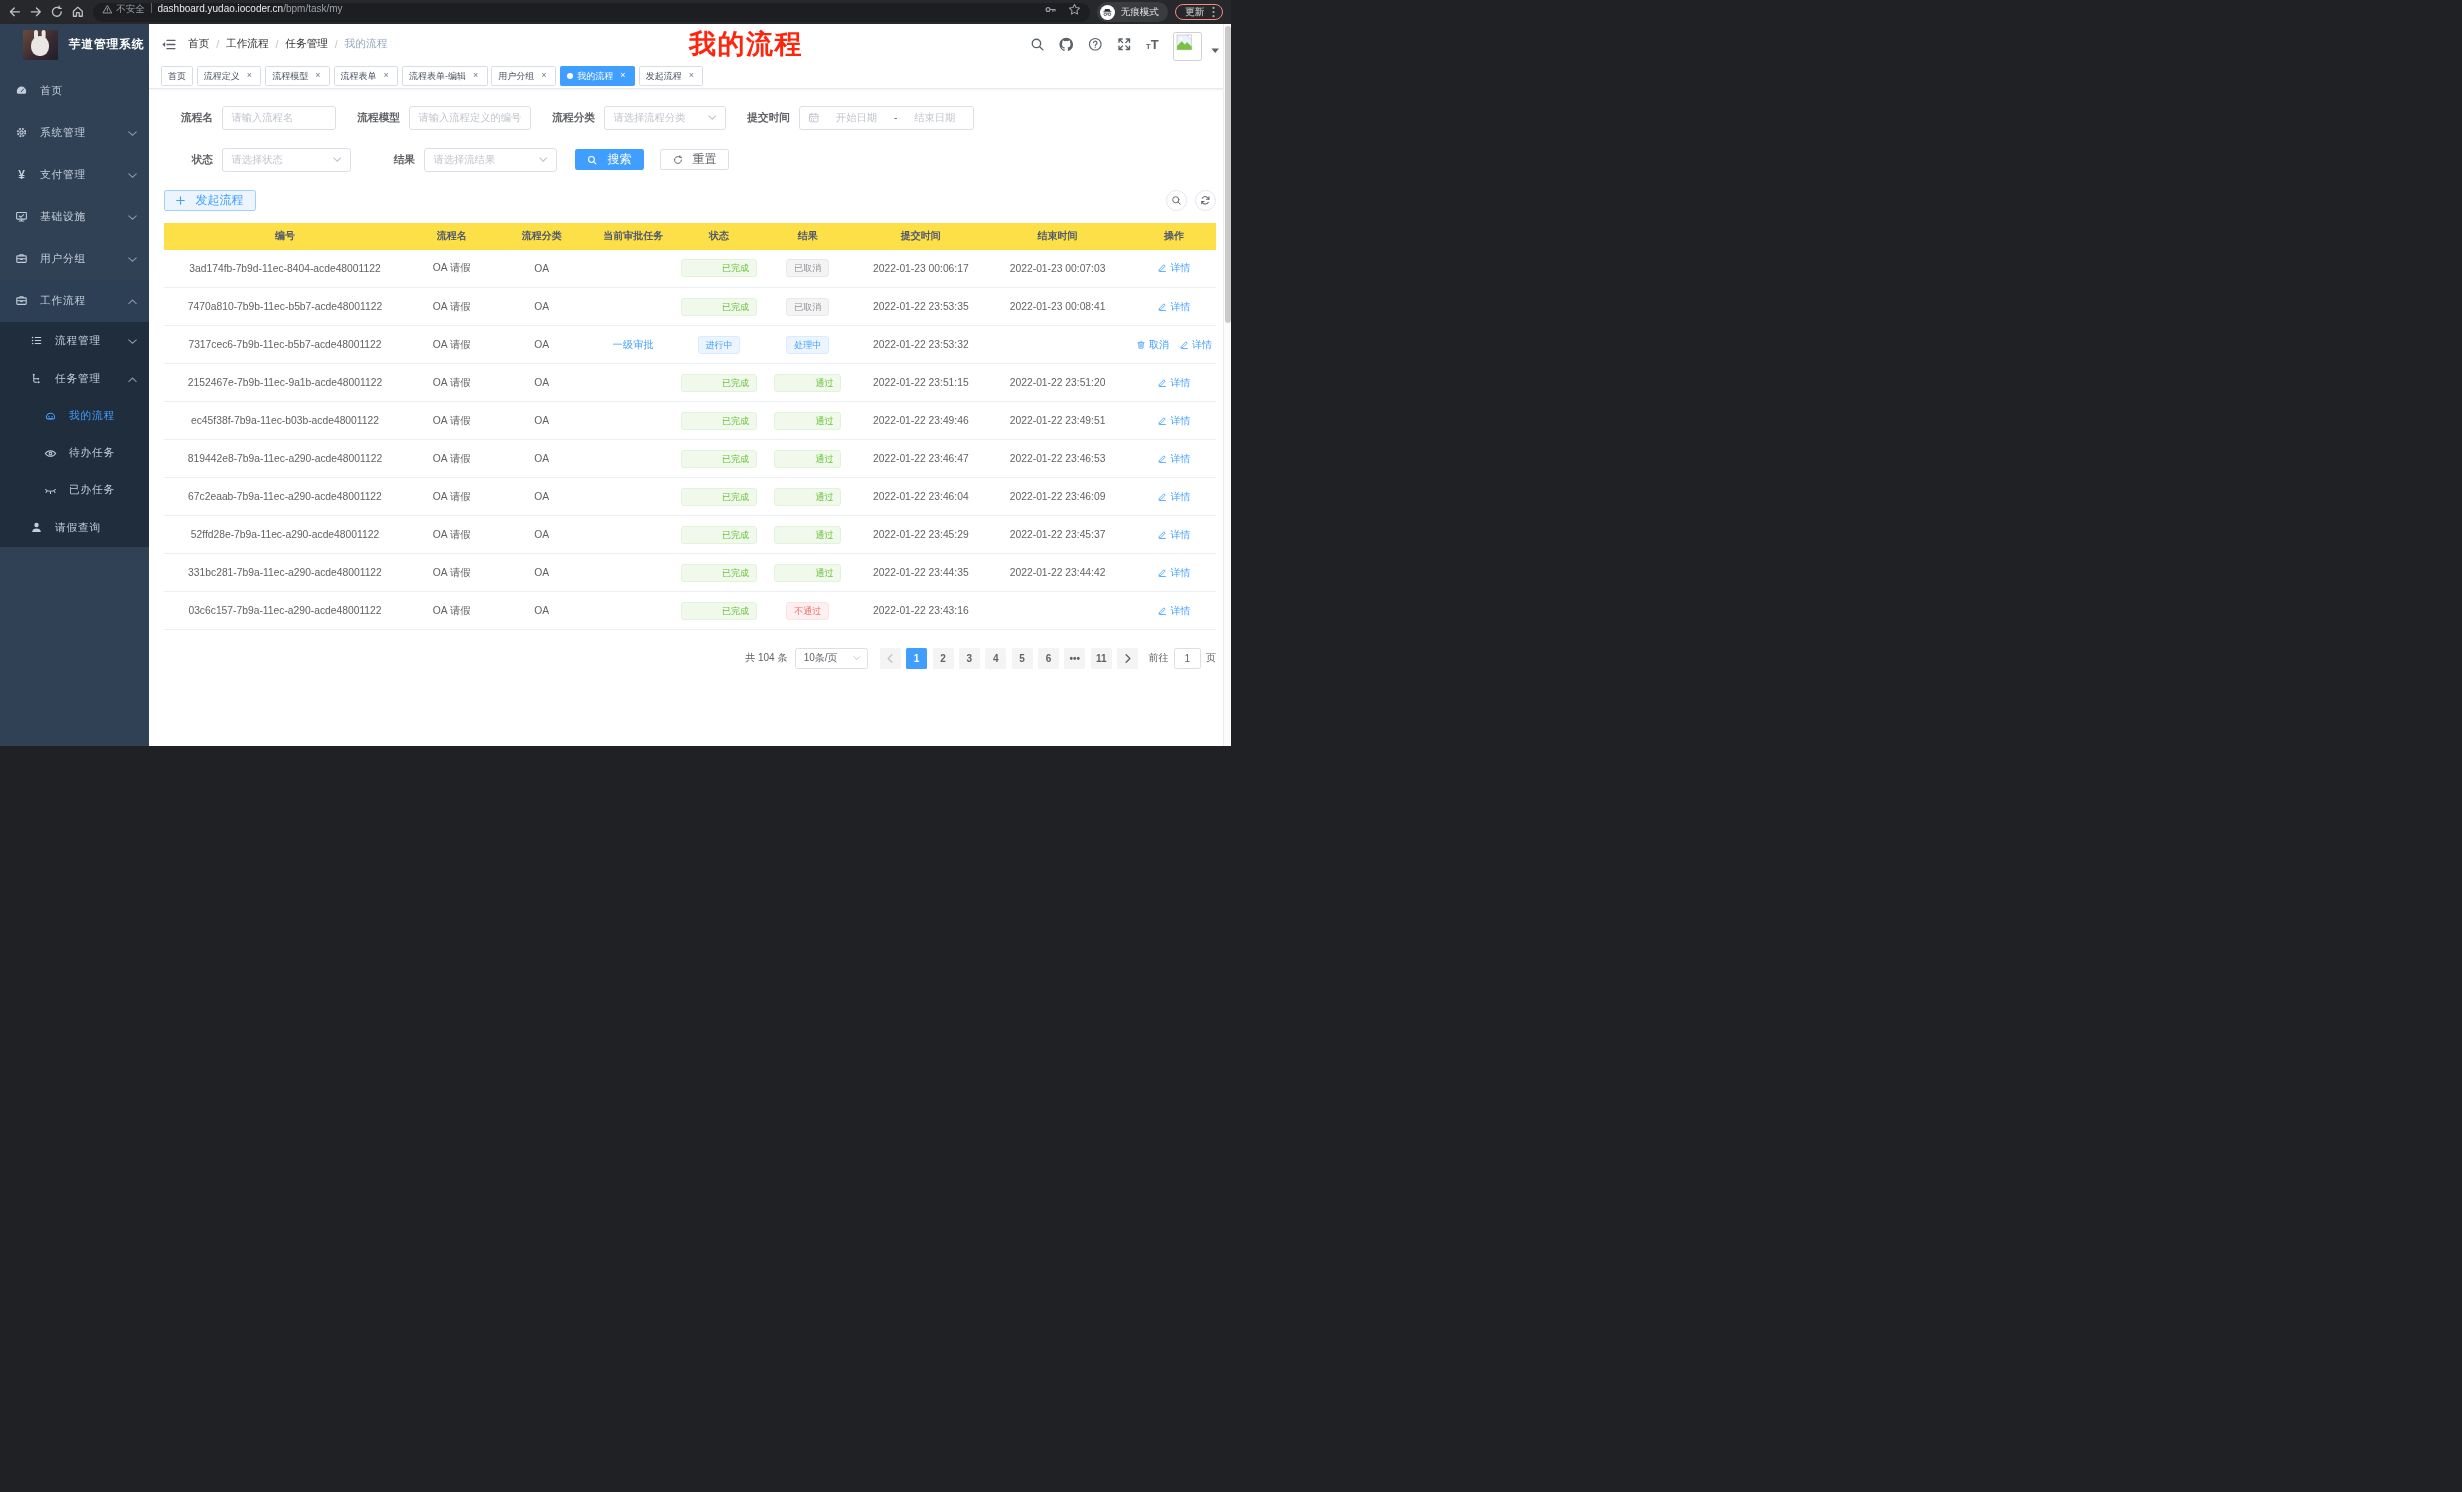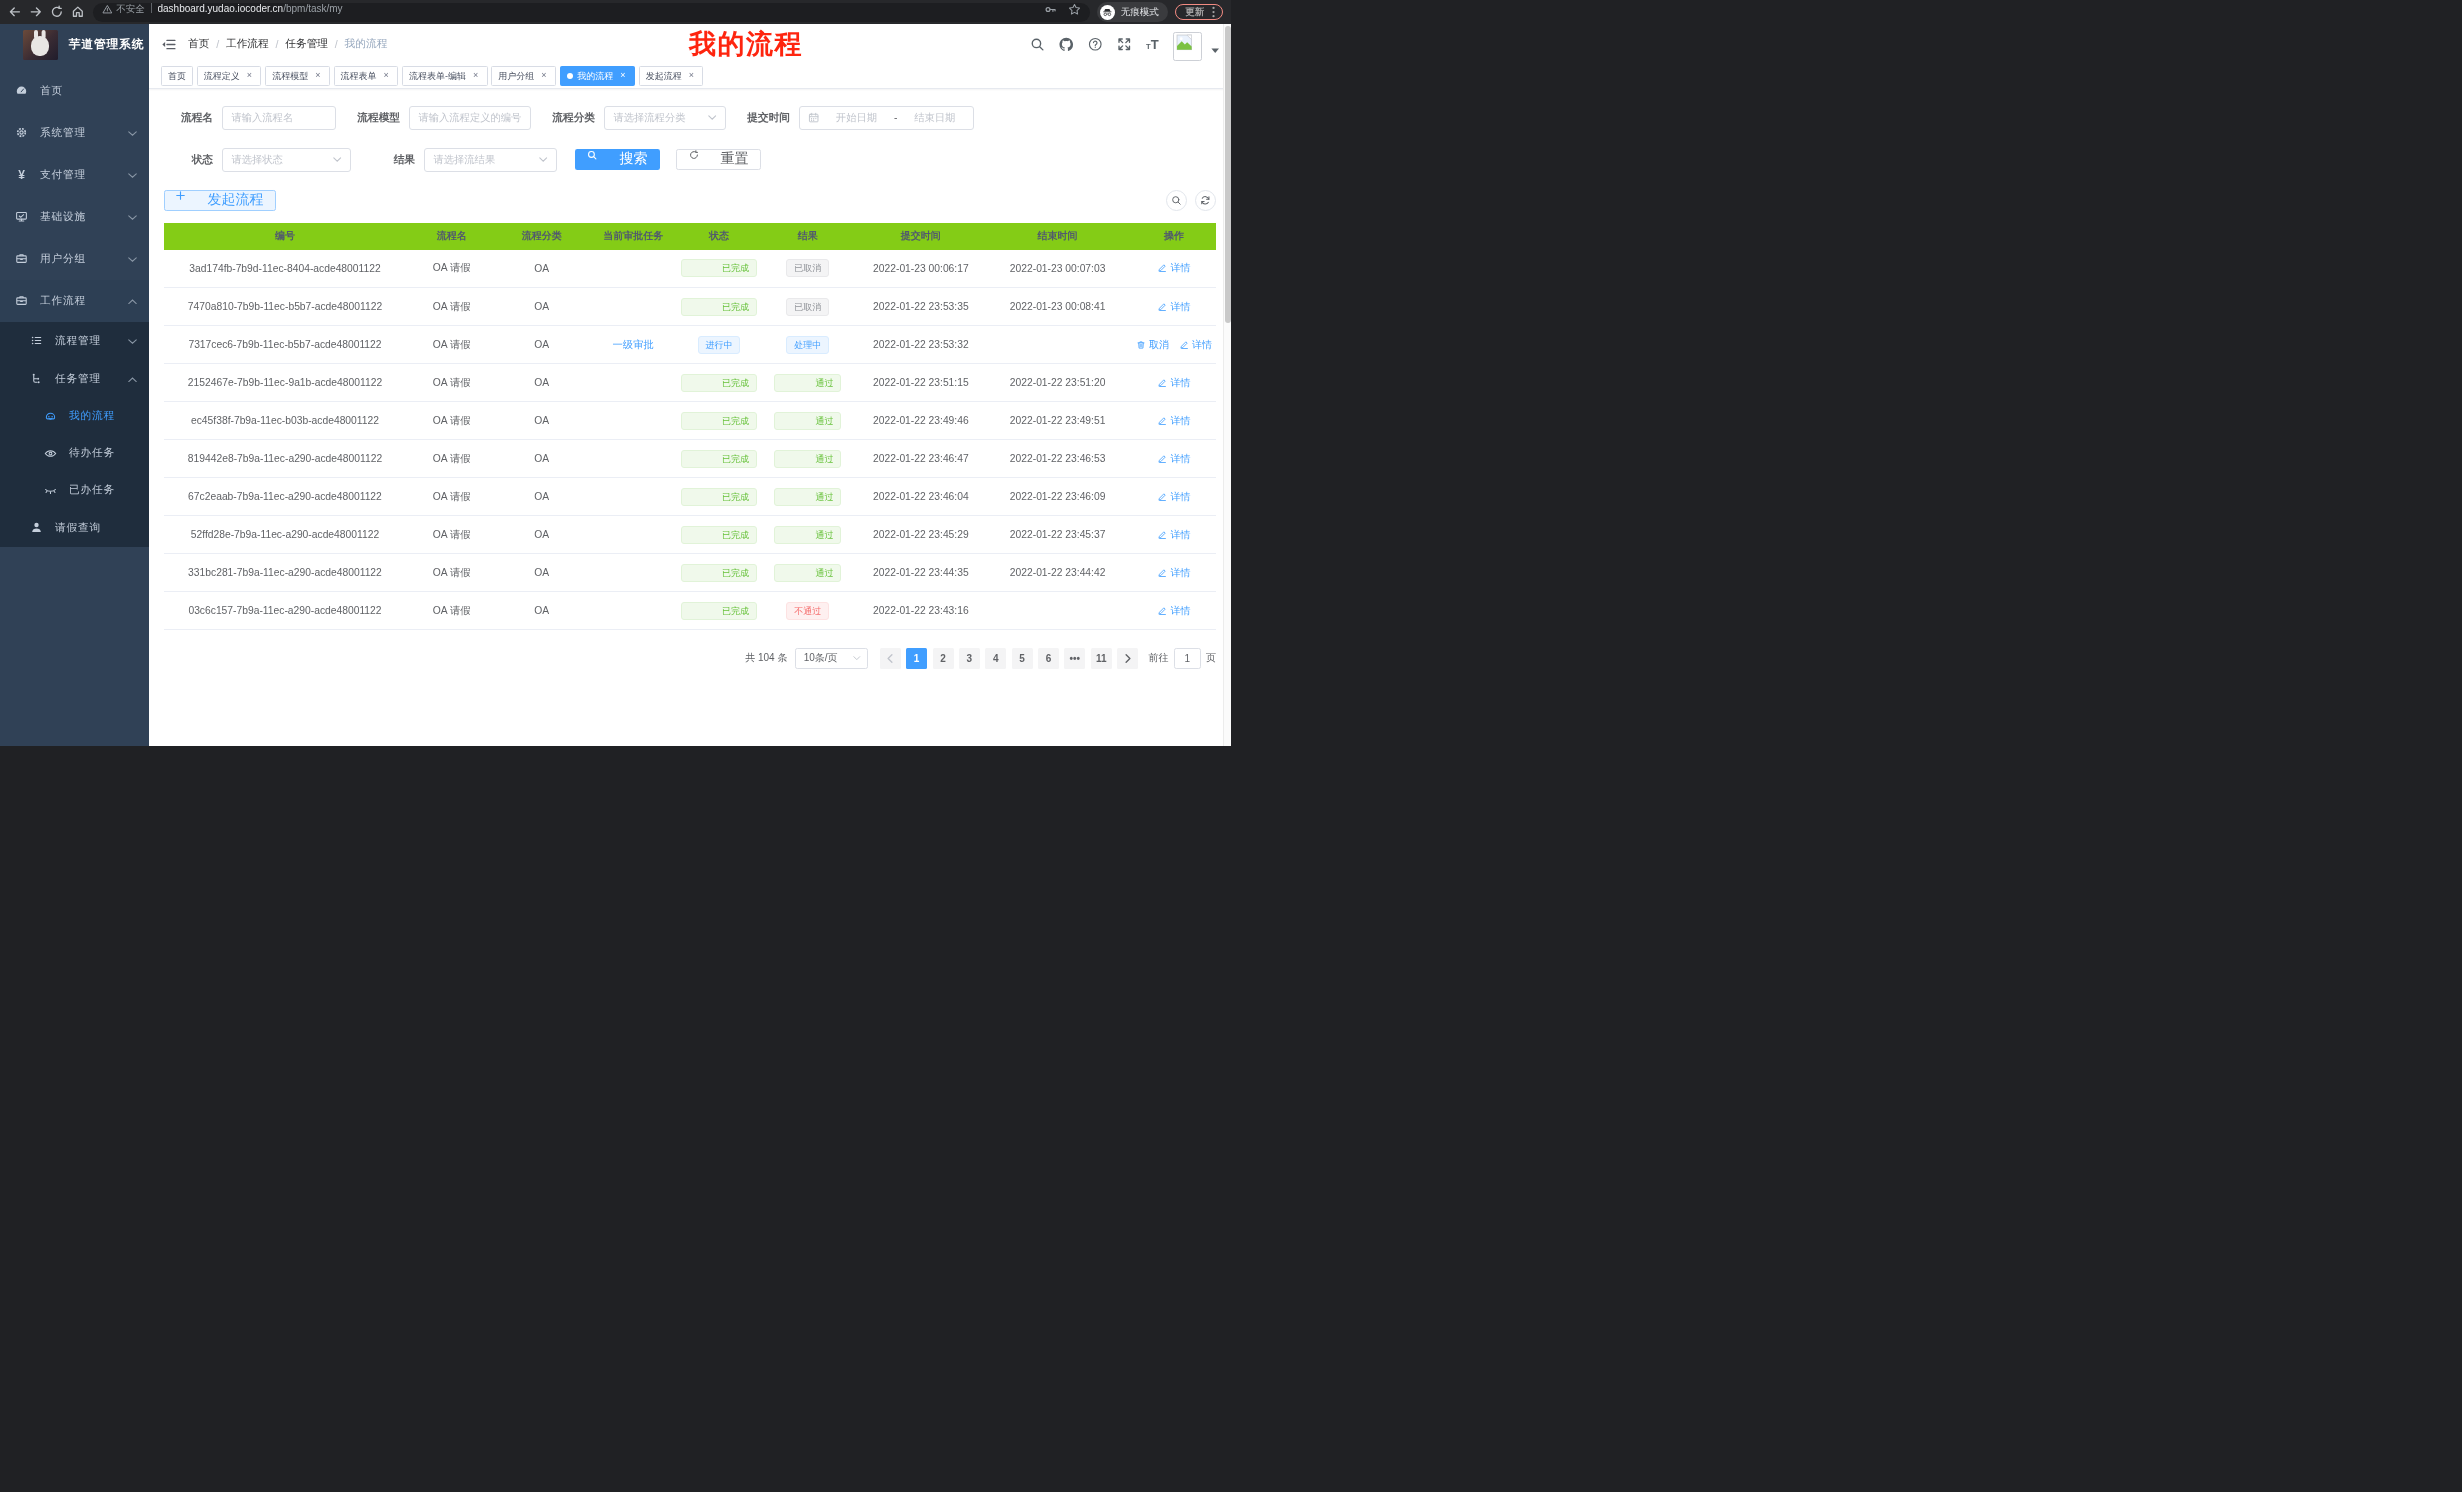--- a/index.html
+++ b/index.html
@@ -77,31 +77,31 @@
   .w64 { width:49px; } .w60 { width:46px; }
   .f-gap { width:18px; flex:0 0 auto; }
   .input, .select, .daterange { height:24px; border:0.8px solid #dcdfe6; border-radius:3px; background:#fff; display:flex; align-items:center; padding:0 8.4px; font-size:10.3px; cursor:text; }
   .select { cursor:pointer; }
   .placeholder { color:#c0c4cc; flex:1; white-space:nowrap; overflow:hidden; }
   .select .sel-chev { color:#c0c4cc; margin-left:4.6px; }
   .daterange { padding:0 7.6px; gap:6.8px; }
   .daterange .cal { color:#c0c4cc; flex:0 0 auto; }
   .daterange .ph { color:#c0c4cc; white-space:nowrap; }
   .daterange .dr-sep { color:#606266; }
-  .btn { height:21px; border-radius:2.3px; font-size:14px; display:inline-flex; gap:22px; padding:0 11.4px; cursor:pointer; border:0.8px solid transparent; white-space:nowrap; }
+  .btn { height:21px; border-radius:2.3px; font-size:12px; display:inline-flex; align-items:center; gap:10px; padding:0 11.4px; cursor:pointer; border:0.8px solid transparent; white-space:nowrap; }
   .btn-primary { background:#409eff; color:#fff; }
   .btn-plain { background:#fff; border-color:#dcdfe6; color:#606266;margin-left:8px; }
   .btn-create { background:#ecf5ff; border:0.8px solid #a0cfff; color:#409eff; height:21px; }
   .toolbar { display:flex; align-items:center; margin-top:0; }
   .toolbar-right { margin-left:auto; display:flex; gap:8.4px; }
   .circ-btn { width:21px; height:21px; border-radius:50%; border:0.8px solid #e2e6ec; background:#fff; color:#5f6368; display:flex; align-items:center; justify-content:center; cursor:pointer; }
 
   
   table { width:100%; border-collapse:collapse; margin-top:12px; table-layout:fixed; }
-  th { height:27px; background:#84cc16; color:#515a6e; font-size:10px; font-weight:600; text-align:center; white-space:nowrap; overflow:hidden; }
+  th { height:27px; background:#fde047; color:#515a6e; font-size:10px; font-weight:600; text-align:center; white-space:nowrap; overflow:hidden; }
   td { height:38px; border-bottom:0.8px solid #ebeef5; color:#606266; font-size:10.3px; text-align:center; white-space:nowrap; overflow:hidden; }
   .tag { display:inline-block; padding:0 6.8px; height:18px; line-height:16.7px; font-size:9px; border-radius:3px; border:0.8px solid; }
   .tag-success { color:#67c23a; background:#f0f9eb; border-color:#e1f3d8;padding-left:40px; }
   .tag-info { color:#909399; background:#f4f4f5; border-color:#e9e9eb; }
   .tag-primary { color:#409eff; background:#ecf5ff; border-color:#d9ecff; }
   .tag-danger { color:#f56c6c; background:#fef0f0; border-color:#fde2e2; }
   .lnk { color:#409eff; cursor:pointer; display:inline-flex; align-items:center; gap:3px; font-size:10px; }
   .lnk + .lnk { margin-left:10px; }
   .task-lnk { color:#409eff; cursor:pointer; font-size:10.3px; }
 

